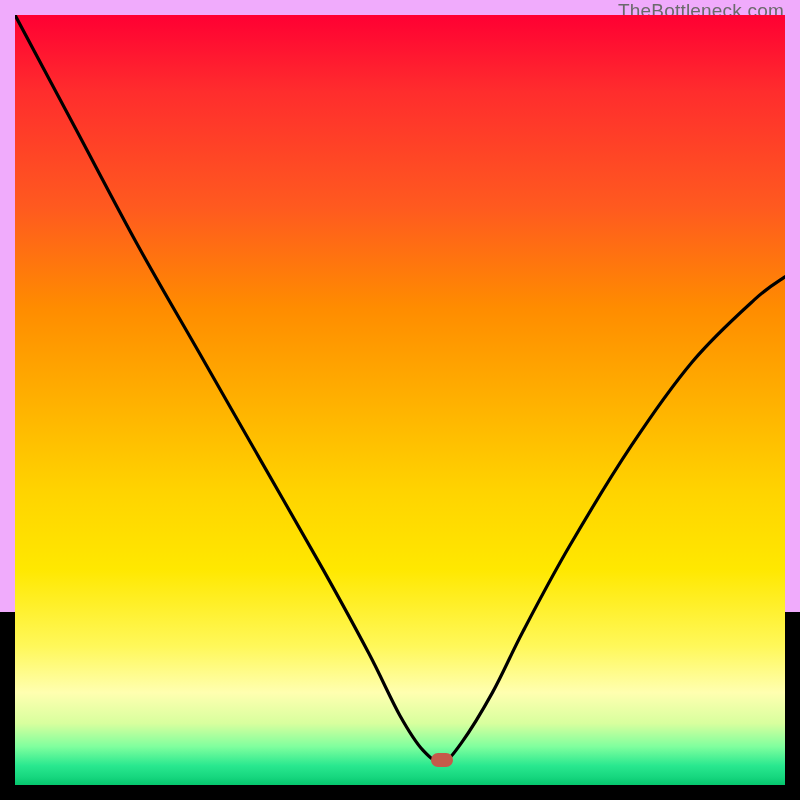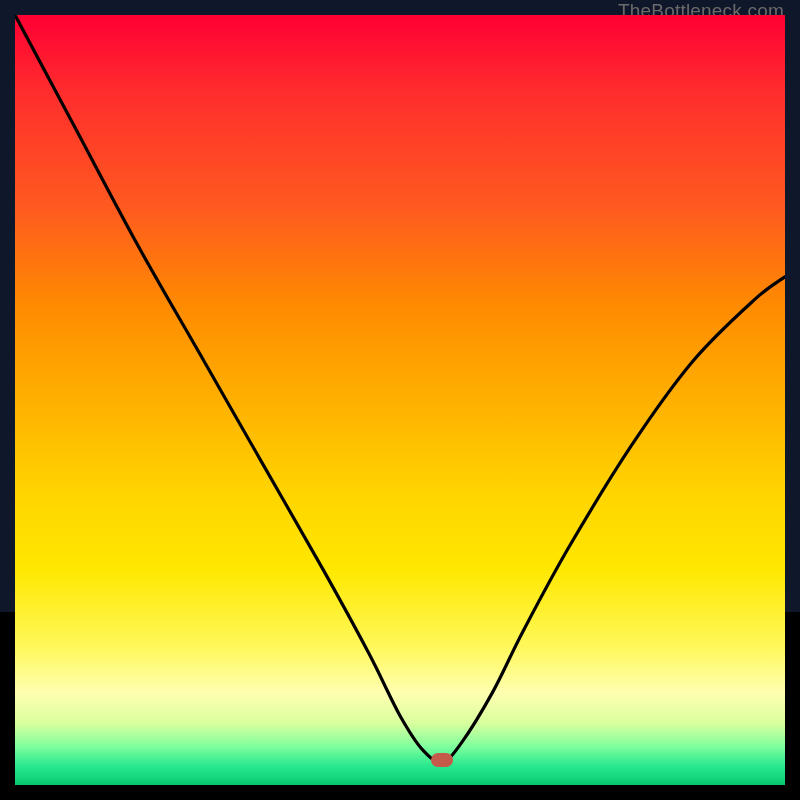--- a/index.html
+++ b/index.html
@@ -8,21 +8,21 @@
     width: 800px;
     height: 800px;
     overflow: hidden;
     background: #000;
     font-family: Arial, Helvetica, sans-serif;
   }
   .stage {
     position: relative;
     width: 800px;
     height: 612px;
-    background: #0f172a;
+    background: #f0abfc;
   }
   .plot-area {
     position: absolute;
     left: 15px;
     top: 15px;
     width: 770px;
     height: 770px;
     background: linear-gradient(
       to bottom,
       #ff0033 0%,

